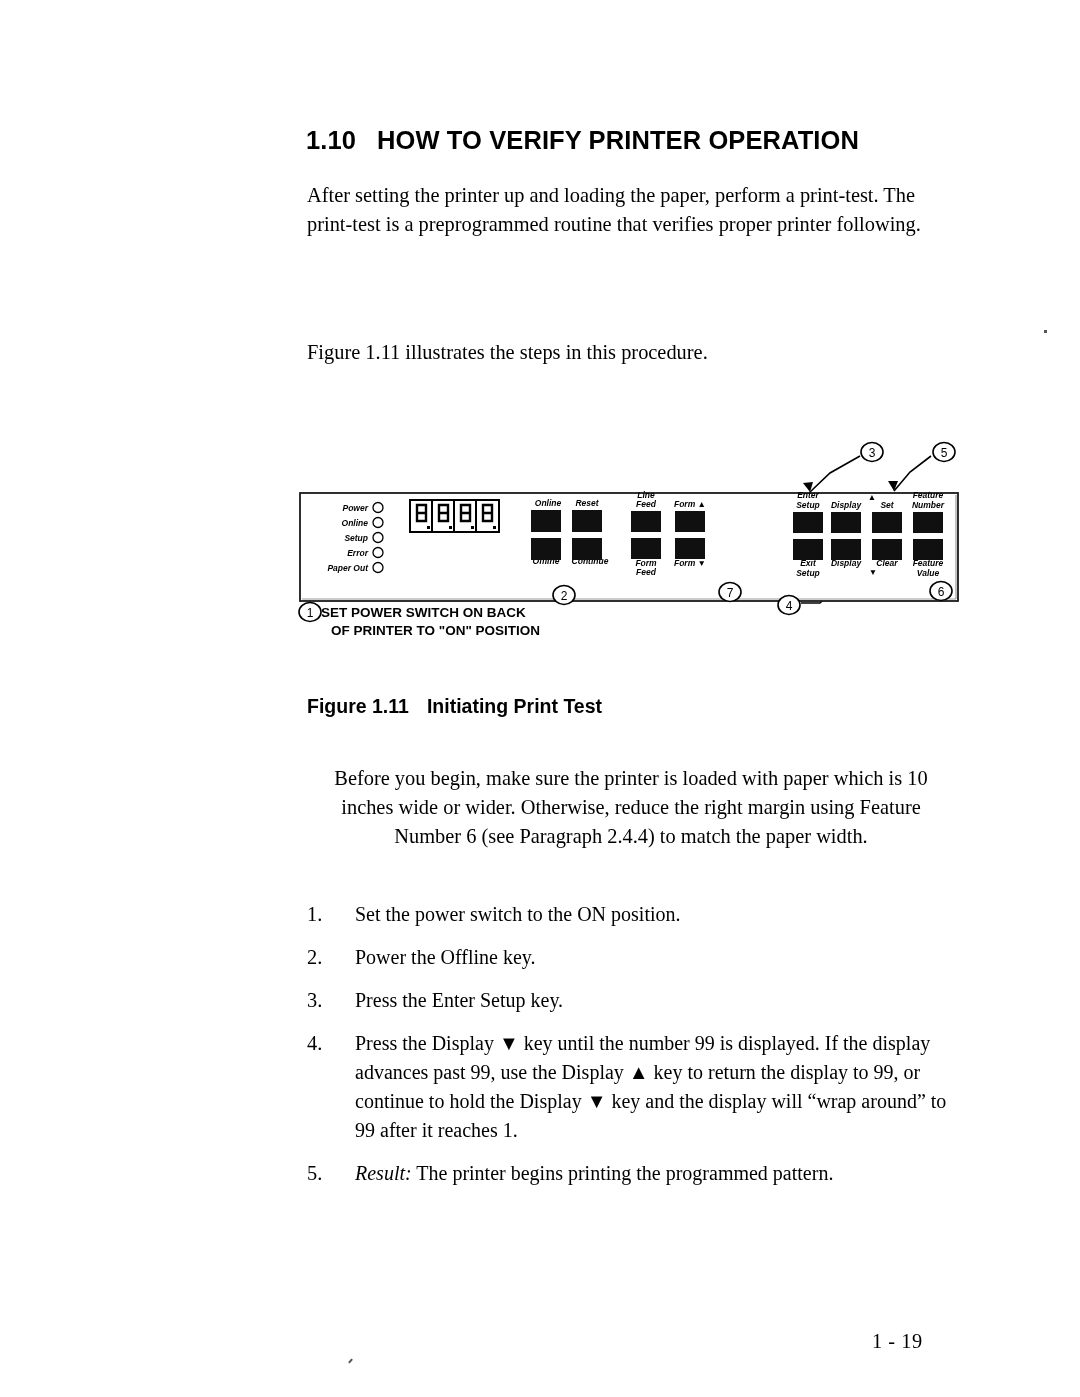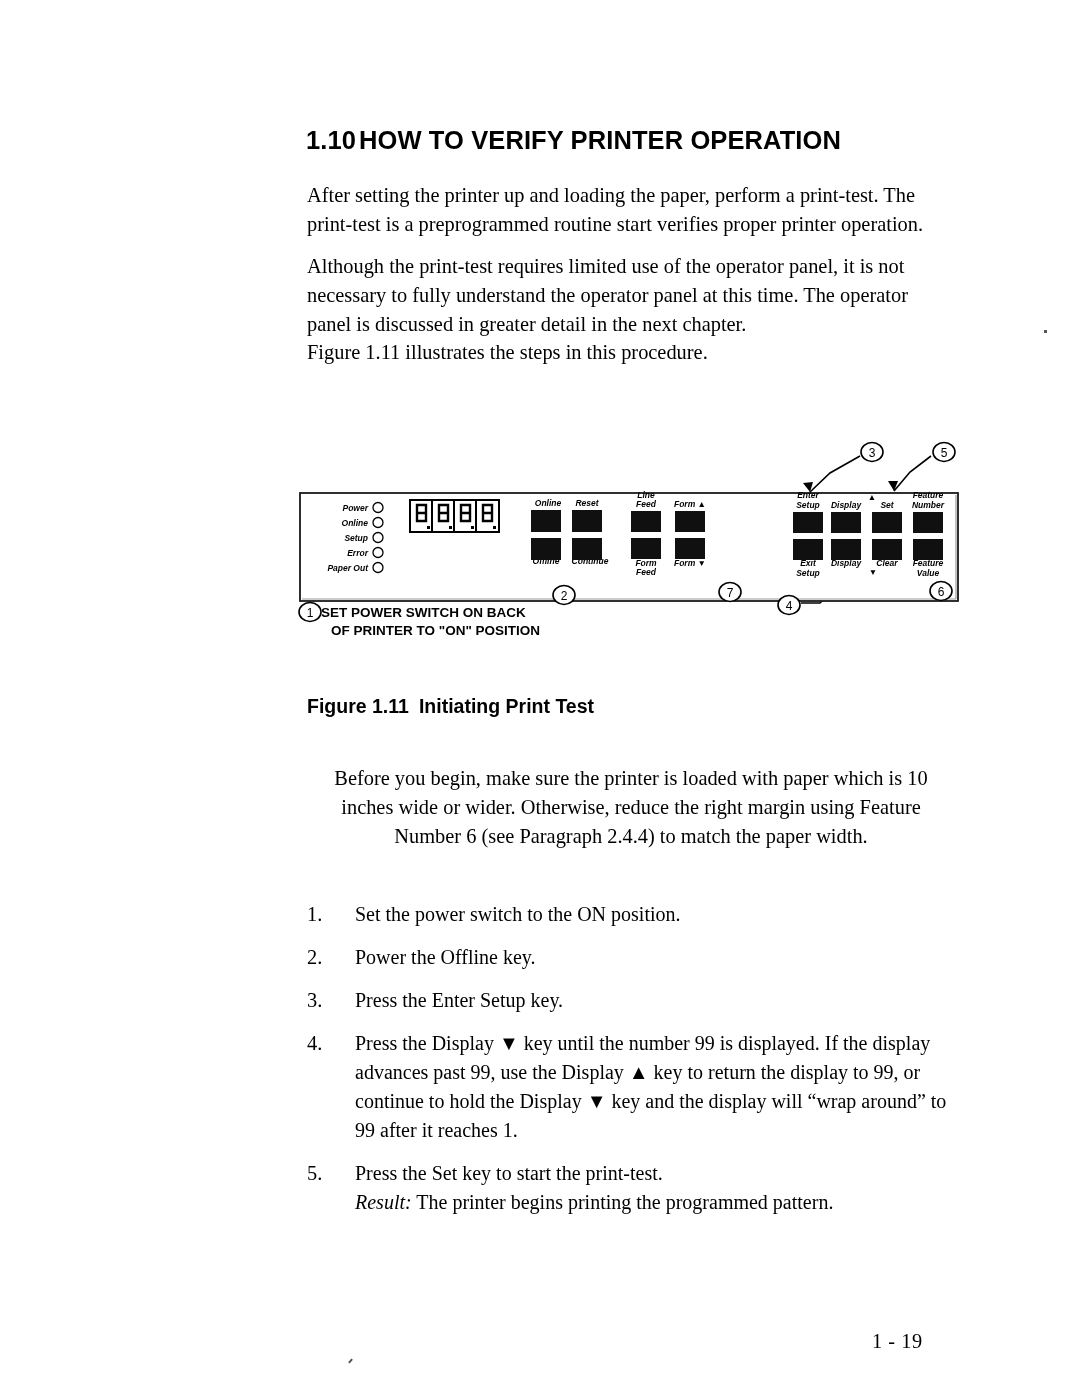--- a/index.html
+++ b/index.html
@@ -22,21 +22,21 @@
     position: absolute;
     left: 306px;
     top: 126px;
     width: 640px;
     font-family: "Liberation Sans", sans-serif;
     font-weight: bold;
     font-size: 25.5px;
     letter-spacing: 0.1px;
     white-space: nowrap;
   }
-  .section-heading .num { margin-right: 3px; }
+  .section-heading .num { margin-right: 21px; }
 
   
   .body-block {
     position: absolute;
     left: 307px;
     width: 648px;
     font-size: 20.4px;
     line-height: 29px;
     text-align: left;
   }
@@ -57,21 +57,21 @@
   
   .figure-caption {
     position: absolute;
     left: 307px;
     top: 695px;
     font-family: "Liberation Sans", sans-serif;
     font-size: 19.5px;
     font-weight: bold;
     white-space: nowrap;
   }
-  .figure-caption .cap-label { margin-right: 10px; }
+  .figure-caption .cap-label { margin-right: 18px; }
 
   
   .p4 { top: 764px; text-align: center; }
   .p5 { top: 858px; }
 
   
   .steps {
     position: absolute;
     left: 307px;
     top: 900px;
@@ -116,22 +116,21 @@
 </style>
 </head>
 <body>
 
 <div class="page">
 
   <div class="section-heading">
     <span class="num">1.10</span><span>HOW TO VERIFY PRINTER OPERATION</span>
   </div>
 
-  <div class="body-block p1">After setting the printer up and loading the paper, perform a print-test. The print-test is a preprogrammed routine start verifies proper printer operation.</div>
-  <div class="body-block p2">Although the print-test requires limited use of the operator panel, it is not necessary to fully understand the operator panel at this time. The operator panel is discussed in greater detail in the next chapter.</div>
+  <div class="body-block p1">After setting the printer up and loading the paper, perform a print-test. The print-test is a preprogrammed routine that verifies proper printer following.</div>
   <div class="body-block p3">Figure 1.11 illustrates the steps in this procedure.</div>
 
   <div class="figure-wrap">
     <svg class="figure-svg" width="690" height="215" viewBox="0 0 690 215" xmlns="http://www.w3.org/2000/svg" font-family="Liberation Sans, sans-serif">
 
       <g stroke="#000" stroke-width="1.6" fill="none">
 
         <path d="M 570 26 L 540 43 L 520 62"></path>
 
         <path d="M 641 26 L 620 42 L 604 61"></path>
@@ -312,21 +311,20 @@
       <div class="step-num">3.</div>
       <div class="step-body">Press the Enter Setup key.</div>
     </div>
     <div class="step">
       <div class="step-num">4.</div>
       <div class="step-body">Press the Display ▼ key until the number 99 is displayed. If the display advances past 99, use the Display ▲  key to return the display to 99, or continue to hold the Display ▼ key and the display will “wrap around” to 99 after it reaches 1.</div>
     </div>
     <div class="step">
       <div class="step-num">5.</div>
       <div class="step-body">
-        <span>Press the Set key to start the print-test.</span>
         <span class="step-result"><i>Result:</i><span> The printer begins printing the programmed pattern.</span></span>
       </div>
     </div>
   </div>
 
   <div class="page-number">1 - 19</div>
 
   <div class="stray stray-a"></div>
   <div class="stray stray-b"></div>
 </div>

